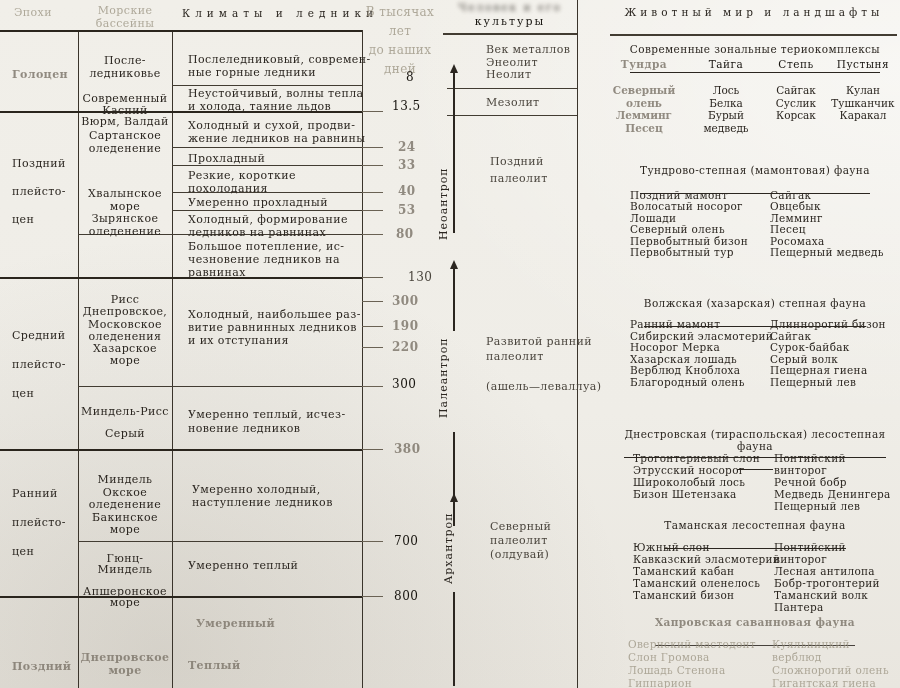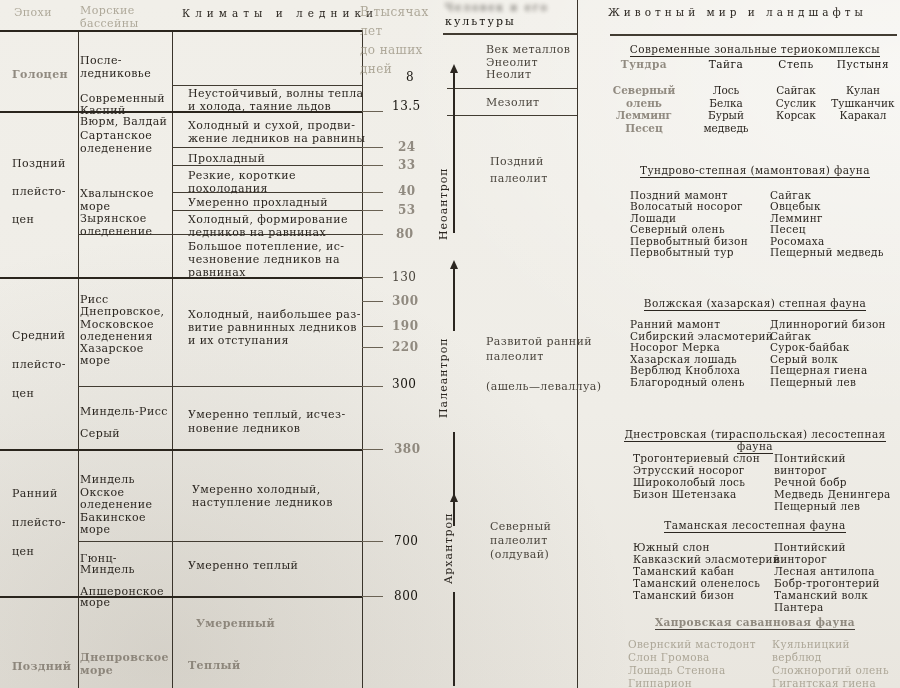--- a/index.html
+++ b/index.html
@@ -7,36 +7,36 @@
     position:relative;width:900px;height:688px;overflow:hidden;
     background:
       radial-gradient(ellipse at 18% 95%, rgba(120,112,96,.18), rgba(0,0,0,0) 45%),
       radial-gradient(ellipse at 100% 10%, rgba(255,255,255,.5), rgba(0,0,0,0) 40%),
       linear-gradient(180deg,#f1efe9 0%,#efede7 60%,#e9e6df 100%);
     font-family:"DejaVu Serif","Liberation Serif",serif;
     color:#2b2620;
   }
   .t{position:absolute;font-size:11px;line-height:13px;letter-spacing:.4px;white-space:nowrap;}
   .pre{white-space:pre-line;}
-  .c{text-align:left;}
+  .c{text-align:center;}
   .dark{color:#17140f;}
   .mid{color:#4a453d;}
   .fade{color:#80796e;filter:blur(.35px);opacity:.85;font-weight:bold;}
   .fade2{color:#98917f;filter:blur(.6px);opacity:.75;}
   .smear{color:#2b2620;filter:blur(2px);opacity:.8;letter-spacing:2px;}
   .hl{position:absolute;height:1px;background:#423c32;}
   .hb{height:2px;background:#2a251d;}
   .vl{position:absolute;width:1px;background:#3a342b;}
   .tick{position:absolute;height:1px;width:21px;left:362px;background:#6a6254;}
   .num{position:absolute;font-size:12px;letter-spacing:.5px;}
   .vert{position:absolute;writing-mode:vertical-rl;transform:rotate(180deg);font-size:11px;letter-spacing:1px;color:#2b2620;}
   .aline{position:absolute;width:2px;background:#2b2620;}
   .ahead{position:absolute;width:0;height:0;border-left:4px solid transparent;border-right:4px solid transparent;border-bottom:9px solid #2b2620;}
   .ftitle{position:absolute;left:610px;width:290px;text-align:center;font-size:10.5px;letter-spacing:.4px;}
-  .ftitle span{border-bottom:1px solid #2b2620;padding-bottom:1px;}
+  .ftitle span{border-bottom:1px solid #2b2620;padding-bottom:17px;}
   .flist{position:absolute;font-size:10.5px;letter-spacing:.3px;white-space:pre-line;}
   .zcol{position:absolute;text-align:center;font-size:10.5px;}
   .zhead{letter-spacing:.5px;}
   .zitems{margin-top:14px;line-height:12.5px;white-space:pre-line;}
   .spaced{letter-spacing:4px;}
 </style>
 </head>
 <body>
 
 <div class="page">
@@ -129,20 +129,22 @@
 оледенение
 Бакинское
 море</div>
   <div class="t pre c" style="left:80px;top:553px;width:90px;line-height:11px">Гюнц-Миндель
 
 Апшеронское
 море</div>
   <div class="t pre c fade" style="left:80px;top:652px;width:90px;line-height:12.5px">Днепровское
 море</div>
 
+  <div class="t pre" style="left:188px;top:53px;line-height:13px">Послеледниковый, современ-
+ные горные ледники</div>
   <div class="t pre" style="left:188px;top:87px;line-height:13px">Неустойчивый, волны тепла
 и холода, таяние льдов</div>
   <div class="t pre" style="left:188px;top:119px;line-height:13px">Холодный и сухой, продви-
 жение ледников на равнины</div>
   <div class="t pre" style="left:188px;top:152px">Прохладный</div>
   <div class="t pre" style="left:188px;top:169px;line-height:13px">Резкие, короткие
 похолодания</div>
   <div class="t pre" style="left:188px;top:196px">Умеренно прохладный</div>
   <div class="t pre" style="left:188px;top:240px;line-height:13px">Большое потепление, ис-
 чезновение ледников на
@@ -160,21 +162,21 @@
   <div class="t pre fade" style="left:196px;top:617px">Умеренный</div>
   <div class="t pre fade" style="left:188px;top:659px">Теплый</div>
 
   <div class="num dark" style="left:406px;top:70px">8</div>
   <div class="num dark" style="left:392px;top:99px">13.5</div>
   <div class="num fade" style="left:398px;top:140px">24</div>
   <div class="num fade" style="left:398px;top:158px">33</div>
   <div class="num fade" style="left:398px;top:184px">40</div>
   <div class="num fade" style="left:398px;top:203px">53</div>
   <div class="num fade" style="left:396px;top:227px">80</div>
-  <div class="num mid" style="left:392px;top:270px">130</div>
+  <div class="num mid" style="left:408px;top:270px">130</div>
   <div class="num fade" style="left:392px;top:294px">300</div>
   <div class="num fade" style="left:392px;top:319px">190</div>
   <div class="num fade" style="left:392px;top:340px">220</div>
   <div class="num dark" style="left:392px;top:377px">300</div>
   <div class="num fade" style="left:394px;top:442px">380</div>
   <div class="num dark" style="left:394px;top:534px">700</div>
   <div class="num dark" style="left:394px;top:589px">800</div>
 
   <div class="t pre mid" style="left:486px;top:44px;line-height:12.5px">Век металлов
 Энеолит

